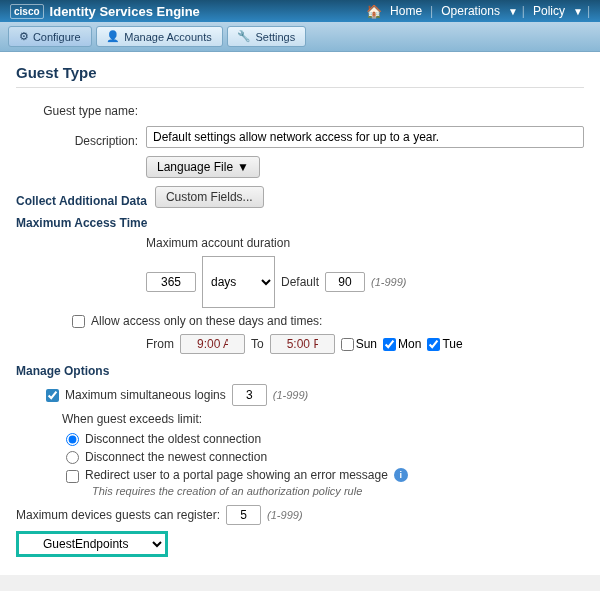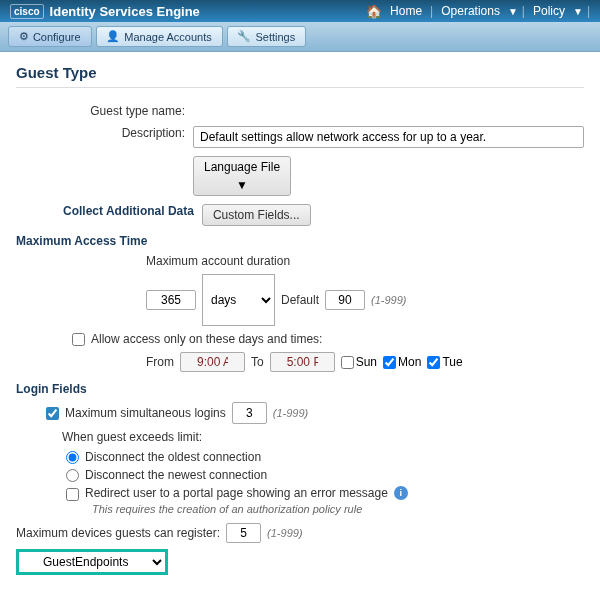--- a/index.html
+++ b/index.html
@@ -87,23 +87,22 @@
       font-size: 15px;
       font-weight: bold;
       color: #1a3a5c;
       margin-bottom: 16px;
       border-bottom: 1px solid #ddd;
       padding-bottom: 6px;
     }
 
     .form-row {
       display: flex;
-      align-items: flex-start;
+      align-items: flex-end;
       margin-bottom: 8px;
-      margin-left: 47px;
     }
 
     .form-label {
       text-align: right;
       min-width: 130px;
       padding-right: 8px;
       color: #333;
       font-size: 12px;
     }
 
@@ -127,21 +126,20 @@
       background: linear-gradient(to bottom, #f5f5f5, #e0e0e0);
       border: 1px solid #aaa;
       border-radius: 3px;
       padding: 3px 10px;
       font-size: 12px;
       cursor: pointer;
       display: flex;
       align-items: center;
       gap: 4px;
       margin-left: 130px;
-      flex-direction: column;
     }
 
     .custom-fields-btn {
       background: linear-gradient(to bottom, #f5f5f5, #e0e0e0);
       border: 1px solid #aaa;
       border-radius: 3px;
       padding: 3px 10px;
       font-size: 12px;
       cursor: pointer;
       color: #333;
@@ -445,21 +443,21 @@
         <span>Mon</span>
       </div>
       <div class="day-checkbox">
         <input type="checkbox" checked="" style="">
         <span>Tue</span>
       </div>
     </div>
   </div>
 
   <div class="login-options-section">
-    <div class="sub-section-title">Login Fields</div>
+    <div class="sub-section-title">Manage Options</div>
 
     <div class="login-row">
       <input type="checkbox" checked="" class="checked-blue" style="">
       <span class="checkbox-label">Maximum simultaneous logins</span>
       <input class="form-input" type="text" style="width: 35px; text-align: center;" value="3">
       <span class="range-label">(1-999)</span>
     </div>
 
     <div class="login-row" style="margin-left:46px;">
       <span class="checkbox-label">When guest exceeds limit:</span>

